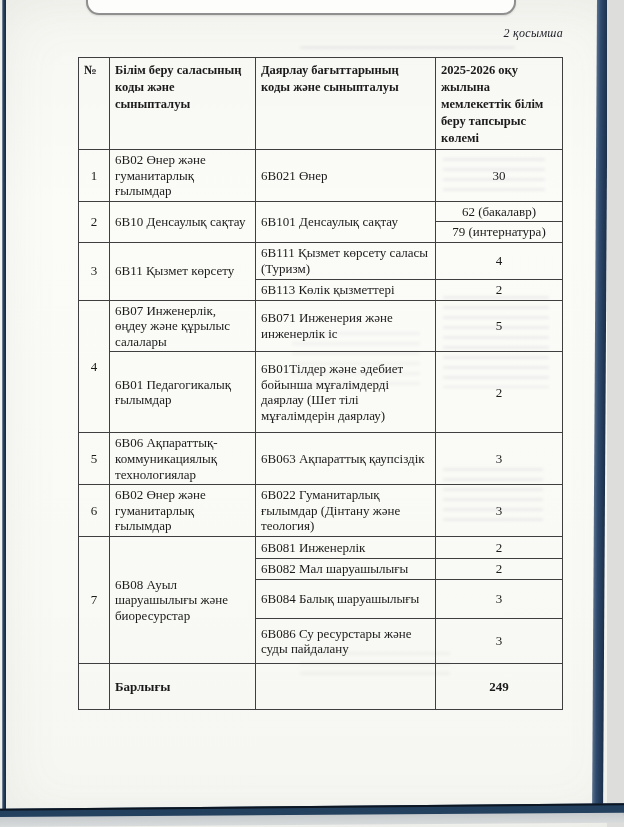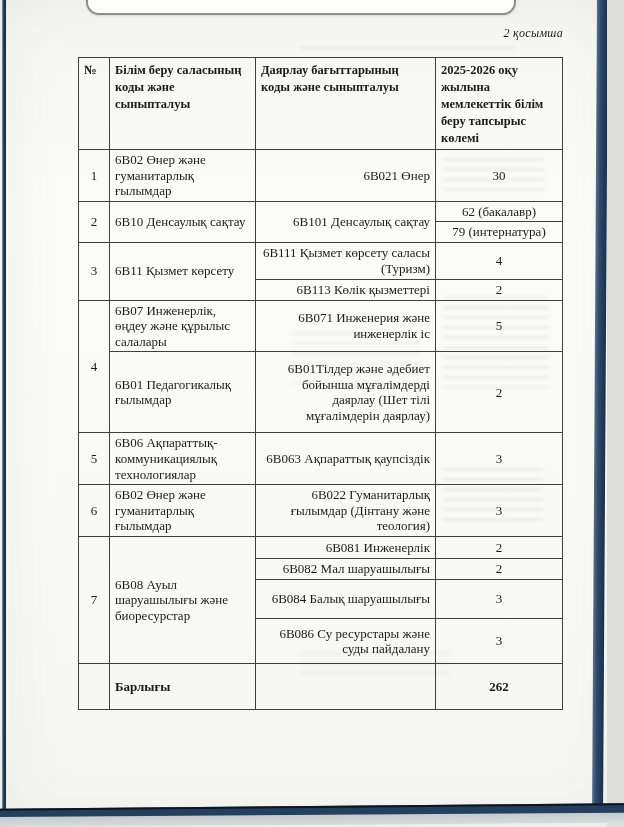--- a/index.html
+++ b/index.html
@@ -56,21 +56,21 @@
     vertical-align:middle;
     line-height:1.2;
     overflow:hidden;
   }
   table.doc th{
     text-align:left;vertical-align:top;font-weight:bold;
     padding-top:4px;font-size:12.5px;line-height:1.35;
   }
   .c-no{text-align:center;}
   .c-field{text-align:left;}
-  .c-prog{text-align:right;}
+  .c-prog{text-align:left;}
   .c-qty{text-align:center;}
   tr.rh{height:92px;}
   tr.r1{height:48px;}
   tr.r2a{height:17px;} tr.r2b{height:16px;}
   tr.r3a{height:37px;} tr.r3b{height:17px;}
   tr.r4a{height:42px;} tr.r4b{height:81px;}
   tr.r5{height:46px;}
   tr.r6{height:52px;}
   tr.r7a{height:22px;} tr.r7b{height:21px;} tr.r7c{height:39px;} tr.r7d{height:45px;}
   tr.rt{height:46px;}
@@ -185,17 +185,17 @@
       </tr>
       <tr class="r7d">
         <td class="c-prog">6B086 Су ресурстары және суды пайдалану</td>
         <td class="c-qty">3</td>
       </tr>
 
       <tr class="rt">
         <td class="c-no"></td>
         <td class="c-field total-label">Барлығы</td>
         <td class="c-prog"></td>
-        <td class="c-qty total-value">262</td>
+        <td class="c-qty total-value">249</td>
       </tr>
     </tbody>
   </table>
 </div>
 
 </body></html>

